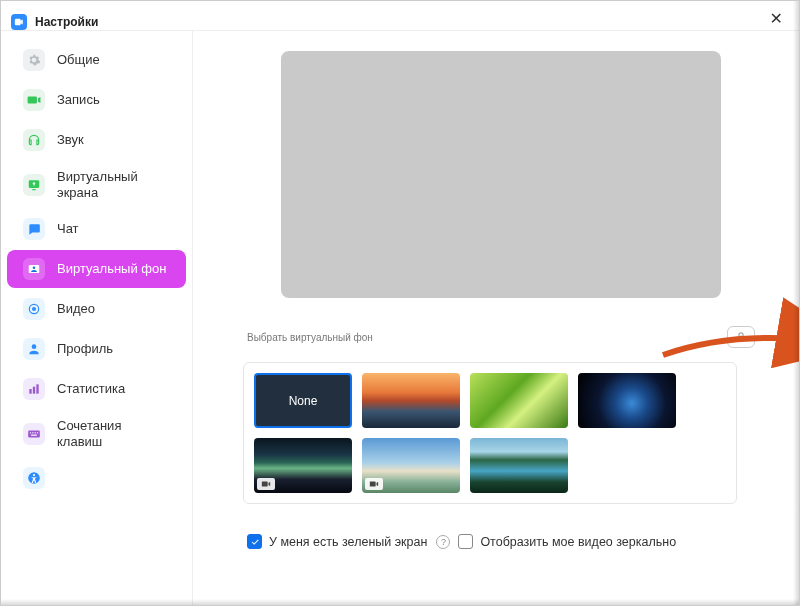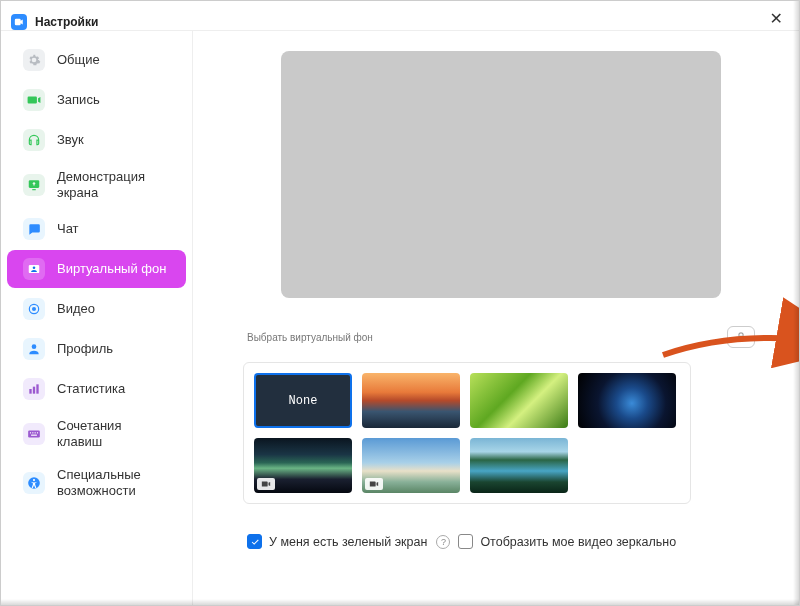--- a/index.html
+++ b/index.html
@@ -22,21 +22,21 @@
   .nav-icon svg { width:14px; height:14px;}
   .nav-label { line-height:1.2;}
 
   .content { flex:1; padding:20px 40px 20px 50px; position:relative;}
   .preview { width:440px; height:247px; background:#c9c9c9; border-radius:8px; margin:0 auto;}
   .section-row { display:flex; align-items:center; justify-content:space-between; margin-top:28px; padding:0 4px;}
   .section-title { font-size:10px; color:#777;}
   .add-btn { width:28px; height:22px; border:1px solid #ccc; border-radius:6px; display:flex; align-items:center; justify-content:center; cursor:pointer; background:#fff;}
   .add-btn svg { width:12px; height:12px; stroke:#666; stroke-width:1.5; fill:none;}
 
-  .grid-wrap { border:1px solid #e5e5e5; border-radius:6px; padding:10px; margin-top:14px; width:448px;font-family:Liberation Mono, monospace;}
+  .grid-wrap { border:1px solid #e5e5e5; border-radius:6px; padding:10px; margin-top:14px; width:494px;}
   .thumb-row { display:flex; gap:10px; margin-bottom:10px;}
   .thumb-row:last-child { margin-bottom:0;}
   .thumb { width:98px; height:55px; border-radius:4px; position:relative; overflow:hidden; cursor:pointer;}
   .thumb.none { background:#222f3e; border:2px solid #0e71eb; display:flex; align-items:center; justify-content:center; color:#fff; font-size:12px;}
   .thumb.bridge { background: linear-gradient(to bottom, #f9b46a 0%, #e87a3a 35%, #b54a2a 50%, #3a5570 70%, #1a2838 100%);}
   .thumb.grass { background: linear-gradient(135deg, #b8e05a 0%, #5fa821 40%, #d4f080 60%, #3a7a15 100%);}
   .thumb.earth { background: radial-gradient(circle at 55% 55%, #3a8bd8 0%, #1a4a8a 25%, #0a1530 55%, #000 100%);}
   .thumb.aurora { background: linear-gradient(to bottom, #0a1520 0%, #1a3545 30%, #2a6555 45%, #6ab585 55%, #1a2030 75%, #050810 100%);}
   .thumb.beach { background: linear-gradient(to bottom, #5a9ad5 0%, #a8d0e8 45%, #e8e0c8 60%, #88b098 80%, #5a8565 100%);}
   .thumb.jungle { background: linear-gradient(to bottom, #7ab5d5 0%, #a8d5e8 25%, #2a6545 40%, #48a5c5 60%, #1a4530 80%, #0a2518 100%);}
@@ -100,21 +100,21 @@
     </div>
 
     <div class="nav-item">
       <div class="nav-icon" style="background:#e8f4ec;">
         <svg viewBox="0 0 24 24" fill="#34c759">
             <rect x="3" y="4" width="18" height="13" rx="2"></rect>
             <path d="M9 20h6" stroke="#34c759" stroke-width="2"></path>
             <path fill="#fff" d="M12 7l3 3h-2v3h-2v-3H9l3-3z"></path>
           </svg>
       </div>
-      <span class="nav-label">Демонстрация экрана</span>
+      <span class="nav-label">Виртуальный экрана</span>
     </div>
 
     <div class="nav-item">
       <div class="nav-icon" style="background:#e8f5fe;">
         <svg viewBox="0 0 24 24" fill="#2d8cff">
             <path d="M4 4h16a2 2 0 012 2v10a2 2 0 01-2 2H9l-5 4V6a2 2 0 012-2z"></path>
           </svg>
       </div>
       <span class="nav-label">Чат</span>
     </div>
@@ -176,21 +176,20 @@
     </div>
 
     <div class="nav-item">
       <div class="nav-icon" style="background:#e8f5fe;">
         <svg viewBox="0 0 24 24" fill="#2d8cff">
             <circle cx="12" cy="12" r="10"></circle>
             <circle cx="12" cy="7" r="1.8" fill="#fff"></circle>
             <path d="M6 10l6 1 6-1-4 2v3l2 5-2 .5-2-5-2 5-2-.5 2-5v-3l-4-2z" fill="#fff"></path>
           </svg>
       </div>
-      <span class="nav-label">Специальные возможности</span>
     </div>
 
   </div>
 
   <div class="content">
     <div class="preview"></div>
 
     <div class="section-row">
       <span class="section-title">Выбрать виртуальный фон</span>
       <div class="add-btn">

